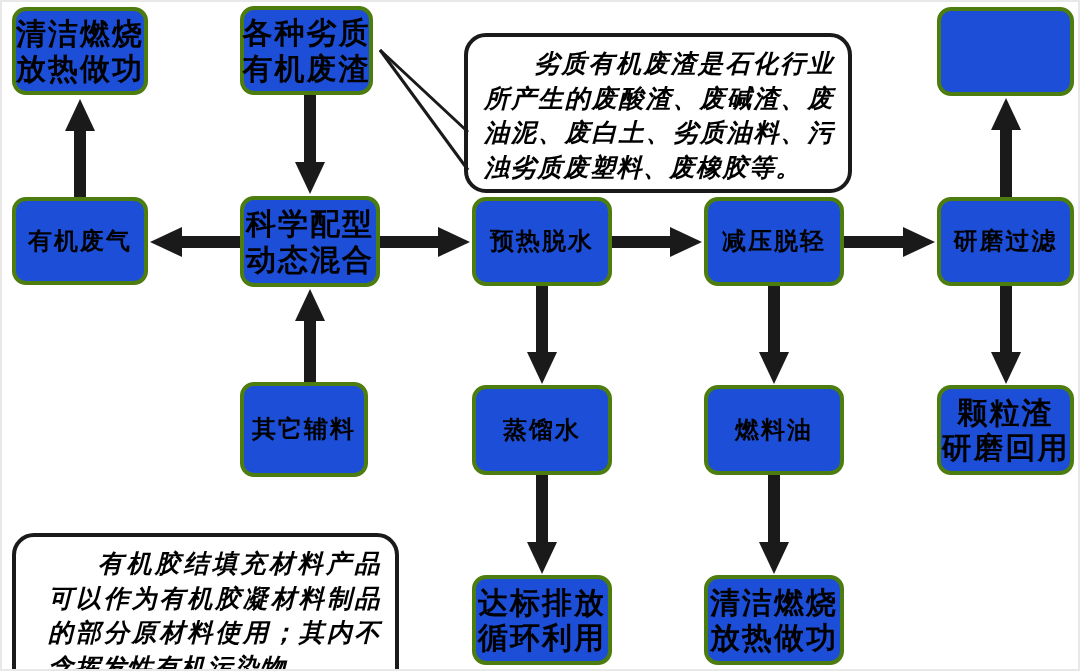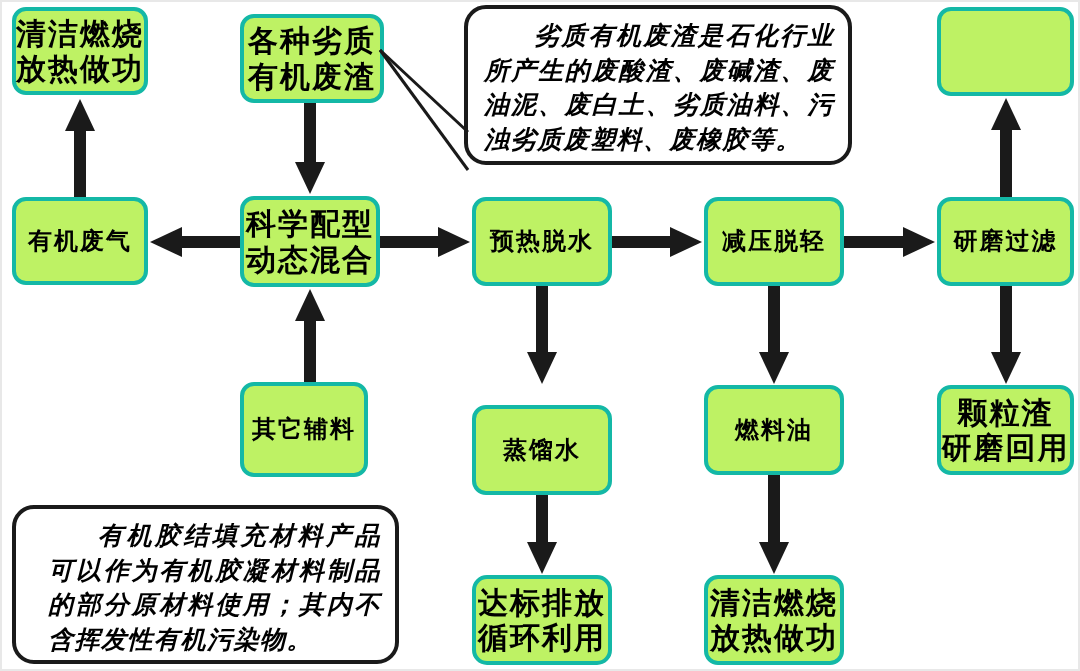--- a/index.html
+++ b/index.html
@@ -16,23 +16,23 @@
     height: 671px;
     background: #ffffff;
     overflow: hidden;
     box-sizing: border-box;
     border: 2px solid #e8e8e8;
   }
   
   .node {
     position: absolute;
     box-sizing: border-box;
-    border: 4px solid #14b8a6;
+    border: 4px solid #4d7c0f;
     border-radius: 14px;
-    background: #bef264;
+    background: #1d4ed8;
     display: flex;
     flex-direction: column;
     align-items: center;
     justify-content: center;
     text-align: center;
     color: #000000;
     font-weight: 700;
     letter-spacing: 2px;
     line-height: 1.18;
     z-index: 4;
@@ -52,41 +52,42 @@
     font-family: "DejaVu Serif", "Liberation Serif", serif;
     font-style: italic;
     font-weight: 700;
     font-size: 25px;
     line-height: 1.38;
     letter-spacing: 1.5px;
     padding: 10px 14px 8px 16px;
     text-align: justify;
     text-justify: inter-character;
     z-index: 5;
+    margin-top: 28px;
   }
   .note .indent { text-indent: 2em; display: block; }
 
   
   .arrow { position: absolute; z-index: 2; }
   .arrow svg { display: block; overflow: visible; }
 
   
   .leader { position: absolute; z-index: 6; pointer-events: none; }
 </style>
 </head>
 <body>
 
 <div id="canvas">
 
   <div class="node f30" style="left:10px; top:5px; width:136px; height:88px;">
     <span class="ln">清洁燃烧</span>
     <span class="ln">放热做功</span>
   </div>
 
-  <div class="node f30" style="left:238px; top:12px; width:144px; height:89px;">
+  <div class="node f30" style="left:238px; top:4px; width:133px; height:89px;">
     <span class="ln">各种劣质</span>
     <span class="ln">有机废渣</span>
   </div>
 
   <div class="node f30" style="left:935px; top:5px; width:137px; height:89px;">
   </div>
 
   <div class="node f31" style="left:10px; top:195px; width:136px; height:88px;">
     <span class="ln">有机废气</span>
   </div>
@@ -105,34 +106,34 @@
   </div>
 
   <div class="node f31" style="left:935px; top:195px; width:137px; height:89px;">
     <span class="ln">研磨过滤</span>
   </div>
 
   <div class="node f31" style="left:238px; top:380px; width:128px; height:95px;">
     <span class="ln">其它辅料</span>
   </div>
 
-  <div class="node f31" style="left:470px; top:383px; width:140px; height:90px;margin-top:20px;">
+  <div class="node f31" style="left:470px; top:383px; width:140px; height:90px;">
     <span class="ln">蒸馏水</span>
   </div>
 
   <div class="node f31" style="left:702px; top:383px; width:140px; height:90px;text-align:right;">
     <span class="ln">燃料油</span>
   </div>
 
   <div class="node f30" style="left:935px; top:383px; width:137px; height:90px;">
     <span class="ln">颗粒渣</span>
     <span class="ln">研磨回用</span>
   </div>
 
-  <div class="node f30" style="left:470px; top:573px; width:140px; height:90px;border-radius:15px;">
+  <div class="node f30" style="left:470px; top:573px; width:140px; height:90px;">
     <span class="ln">达标排放</span>
     <span class="ln">循环利用</span>
   </div>
 
   <div class="node f30" style="left:702px; top:573px; width:140px; height:90px;">
     <span class="ln">清洁燃烧</span>
     <span class="ln">放热做功</span>
   </div>
 
   <div class="note" style="left:462px; top:3px; width:388px; height:160px;">

